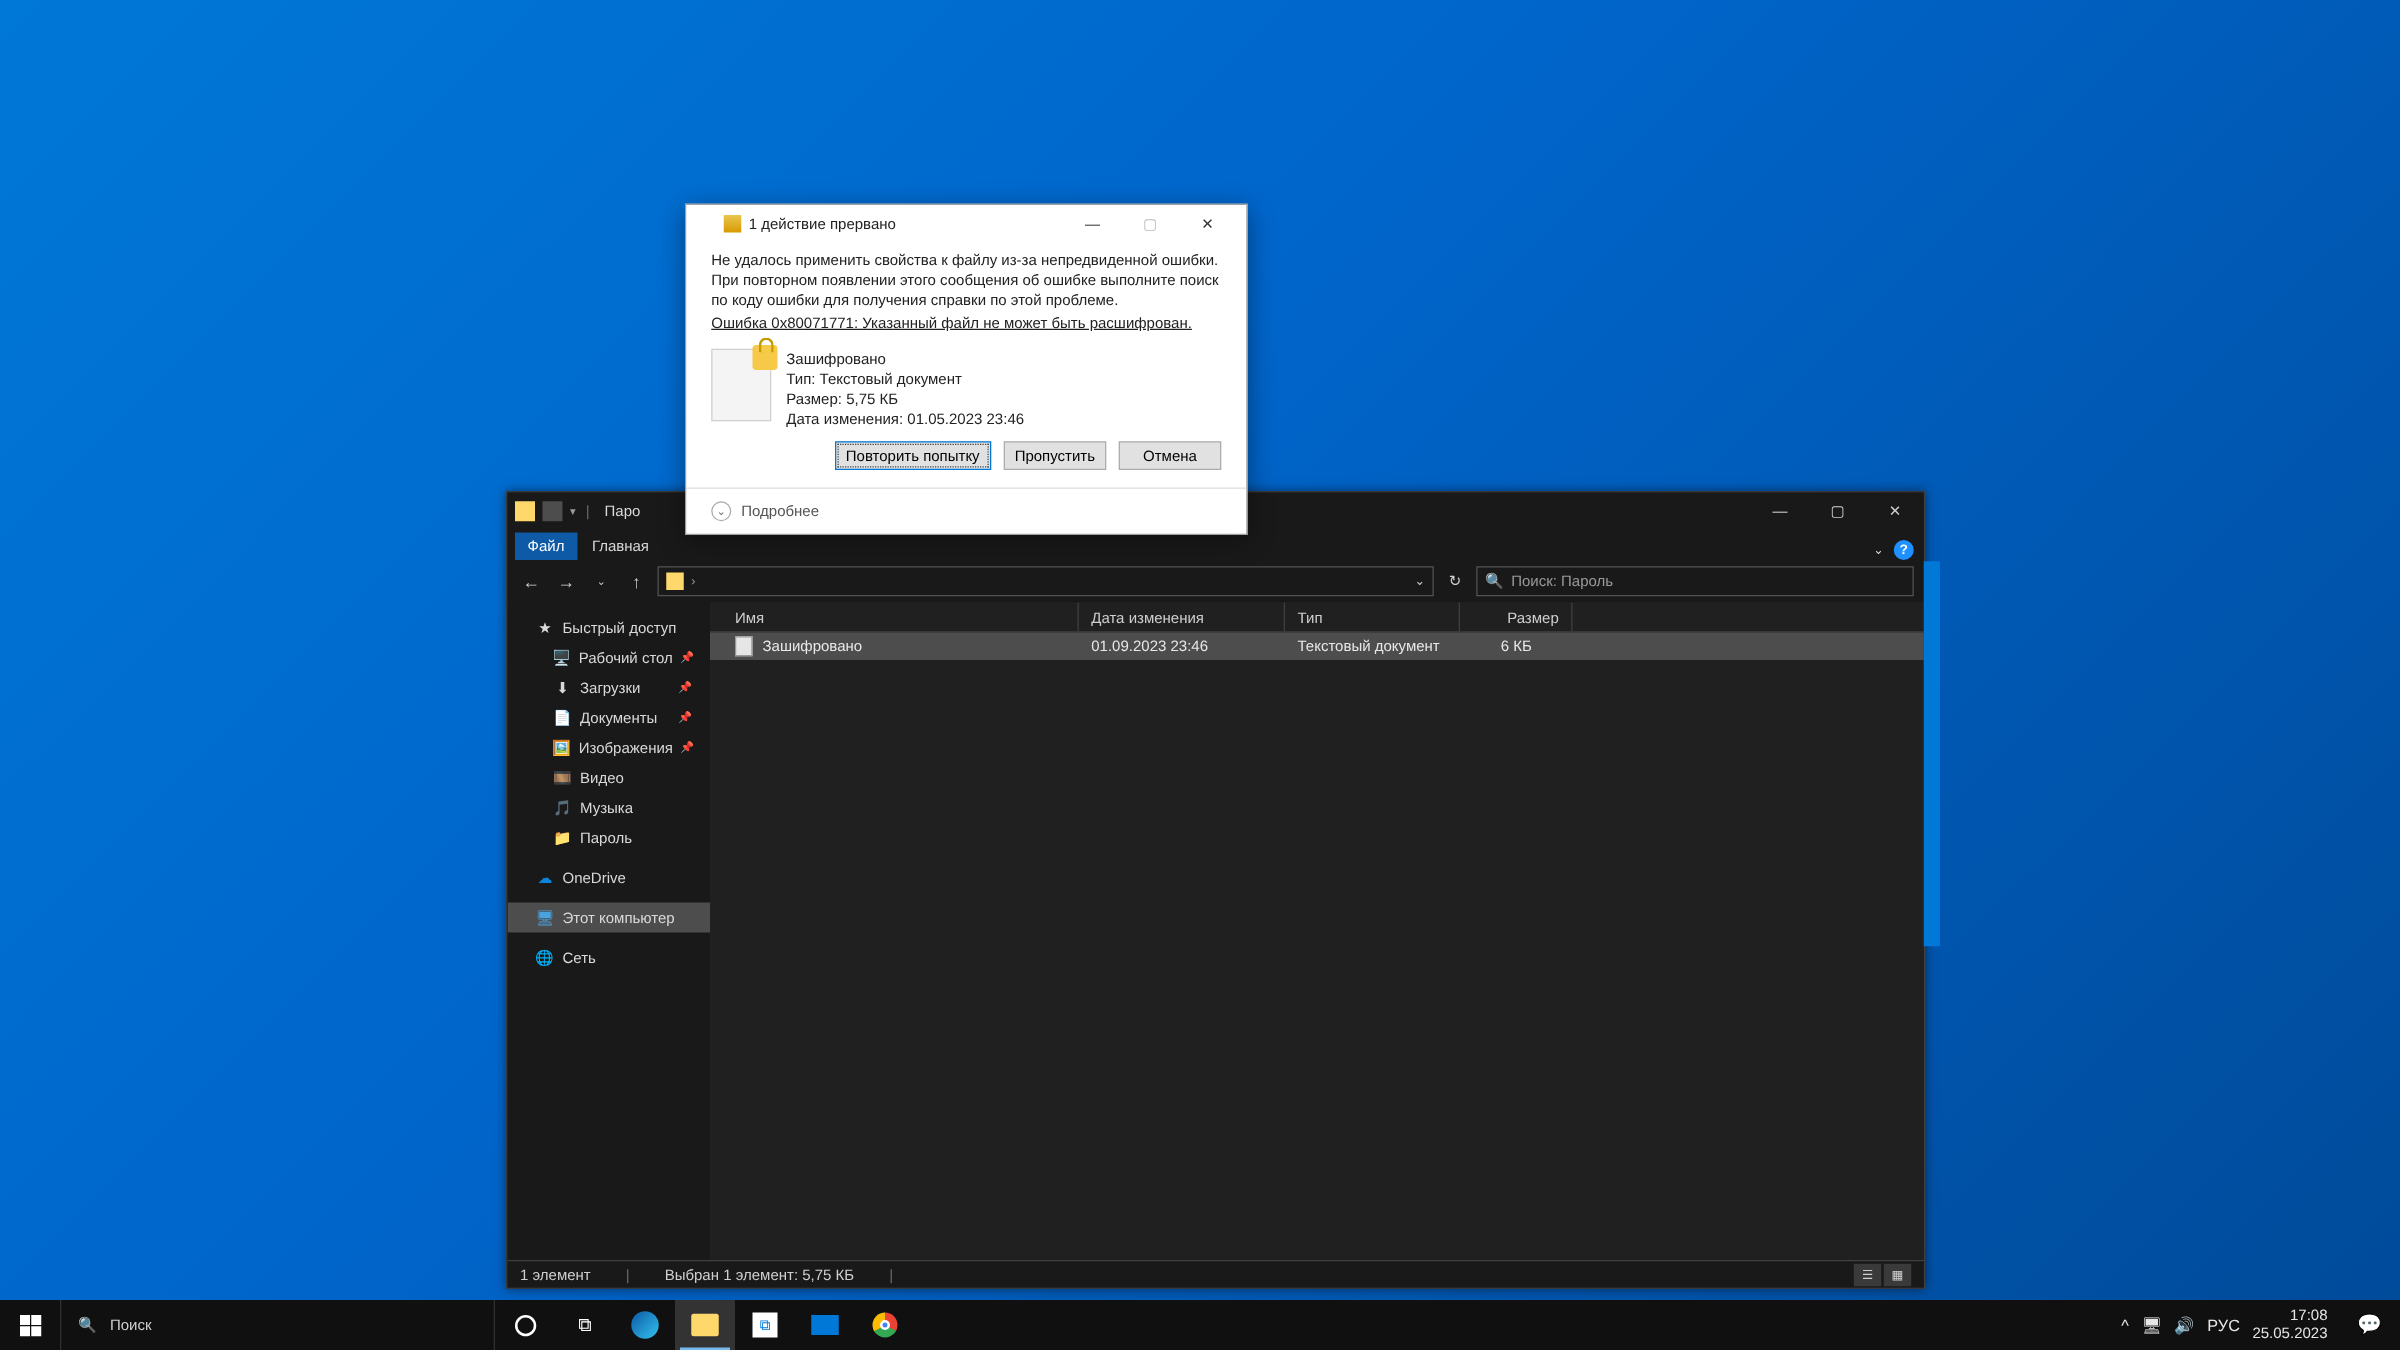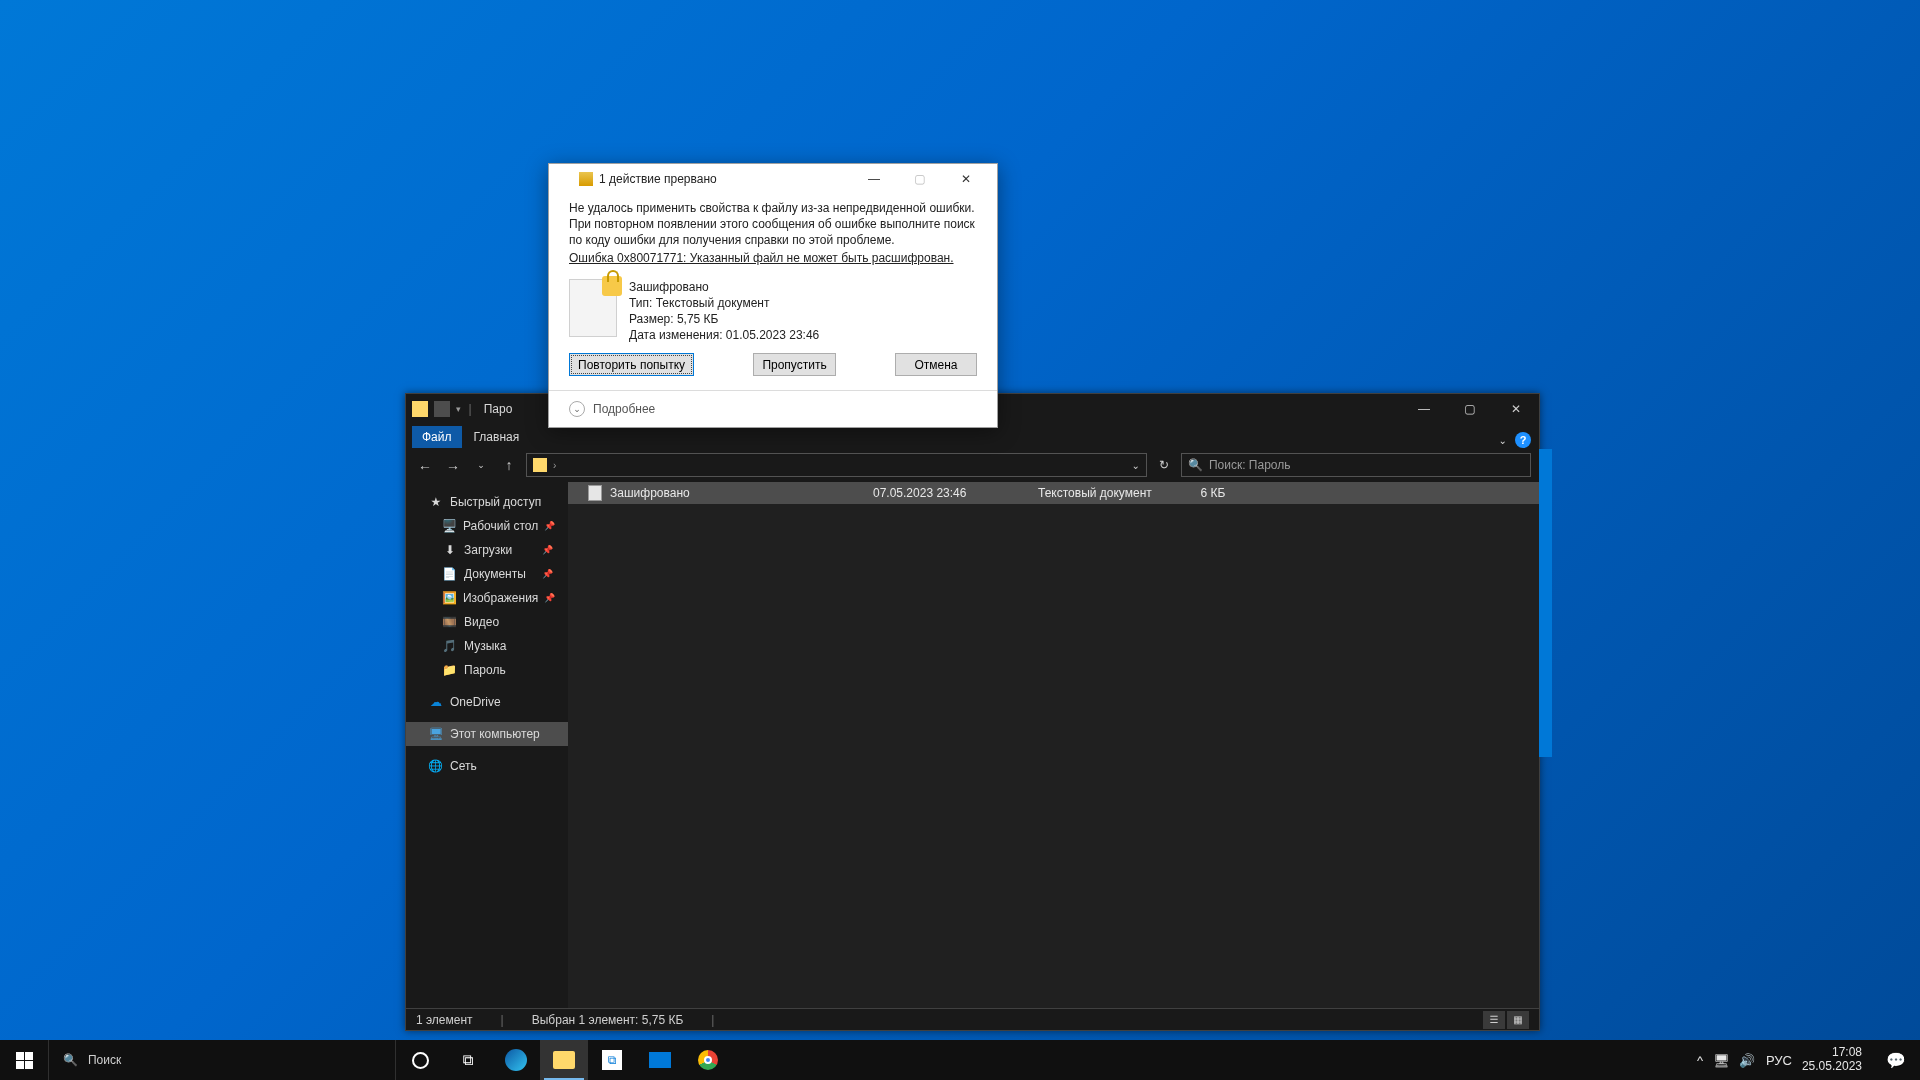--- a/index.html
+++ b/index.html
@@ -85,21 +85,21 @@
 .dlg-wc { width:46px; height:30px; display:flex; align-items:center; justify-content:center; color:#333; font-size:12px; }
 .dlg-wc.disabled { color:#bbb; }
 .dlg-body { padding:6px 20px 14px 20px; }
 .dlg-msg { line-height:1.35; margin-bottom:2px; }
 .dlg-err { margin-bottom:14px;text-decoration:underline; }
 .dlg-file { display:flex; gap:12px; align-items:flex-start; margin-bottom:10px; }
 .dlg-file-ico { width:48px; height:58px; background:#f4f4f4; border:1px solid #d0d0d0; position:relative; }
 .lock-ico { position:absolute; right:-6px; top:-4px; width:20px; height:20px; background:#f7c948; border-radius:3px; }
 .lock-ico::before { content:""; position:absolute; top:-6px; left:5px; width:8px; height:10px; border:2px solid #c79a00; border-bottom:none; border-radius:6px 6px 0 0; }
 .dlg-file-meta div { line-height:1.35; }
-.dlg-buttons { display:flex; justify-content:space-between; gap:10px; margin-top:6px; }
+.dlg-buttons { display:flex; justify-content:flex-end; gap:10px; margin-top:6px; }
 .dlg-btn { min-width:82px; height:23px; background:#e1e1e1; border:1px solid #adadad; font-size:12px; cursor:pointer; padding:0 8px; }
 .dlg-btn.default { border:1px solid #0078d7; outline:1px dotted #444; outline-offset:-3px; }
 .dlg-footer { border-top:1px solid #dcdcdc; padding:10px 20px; display:flex; align-items:center; gap:8px; color:#555; }
 .chev-circle { width:16px; height:16px; border:1px solid #aaa; border-radius:50%; display:flex; align-items:center; justify-content:center; font-size:9px; color:#666; }
 
 
 .taskbar { position:absolute; left:0; bottom:0; width:100%; height:40px; background:#101010; display:flex; align-items:stretch; color:#fff; font-size:12px; }
 .tb-btn { width:48px; display:flex; align-items:center; justify-content:center; position:relative; }
 .tb-btn.start { width:48px; }
 .start-ico { display:grid; grid-template-columns:8px 8px; grid-template-rows:8px 8px; gap:1px; }
@@ -210,26 +210,32 @@
             <span>Этот компьютер</span>
           </div>
         <div class="nav-group"></div>
         <div class="nav-item">
             <span class="nav-ico">🌐</span>
             <span>Сеть</span>
           </div>
       </div>
 
       <div class="file-list">
+        <div class="col-headers">
+          <div class="col name">Имя</div>
+          <div class="col date">Дата изменения</div>
+          <div class="col type">Тип</div>
+          <div class="col size">Размер</div>
+        </div>
         <div class="file-row">
           <div class="cell name">
               <span class="doc-ico"></span>
               <span>Зашифровано</span>
             </div>
-          <div class="cell date">07.05.2023 23:46</div>
+          <div class="cell date">01.09.2023 23:46</div>
           <div class="cell type">Текстовый документ</div>
           <div class="cell size">6 КБ</div>
         </div>
       </div>
     </div>
 
     <div class="statusbar">
       <span>1 элемент</span>
       <span class="sep">|</span>
       <span>Выбран 1 элемент: 5,75 КБ</span>

